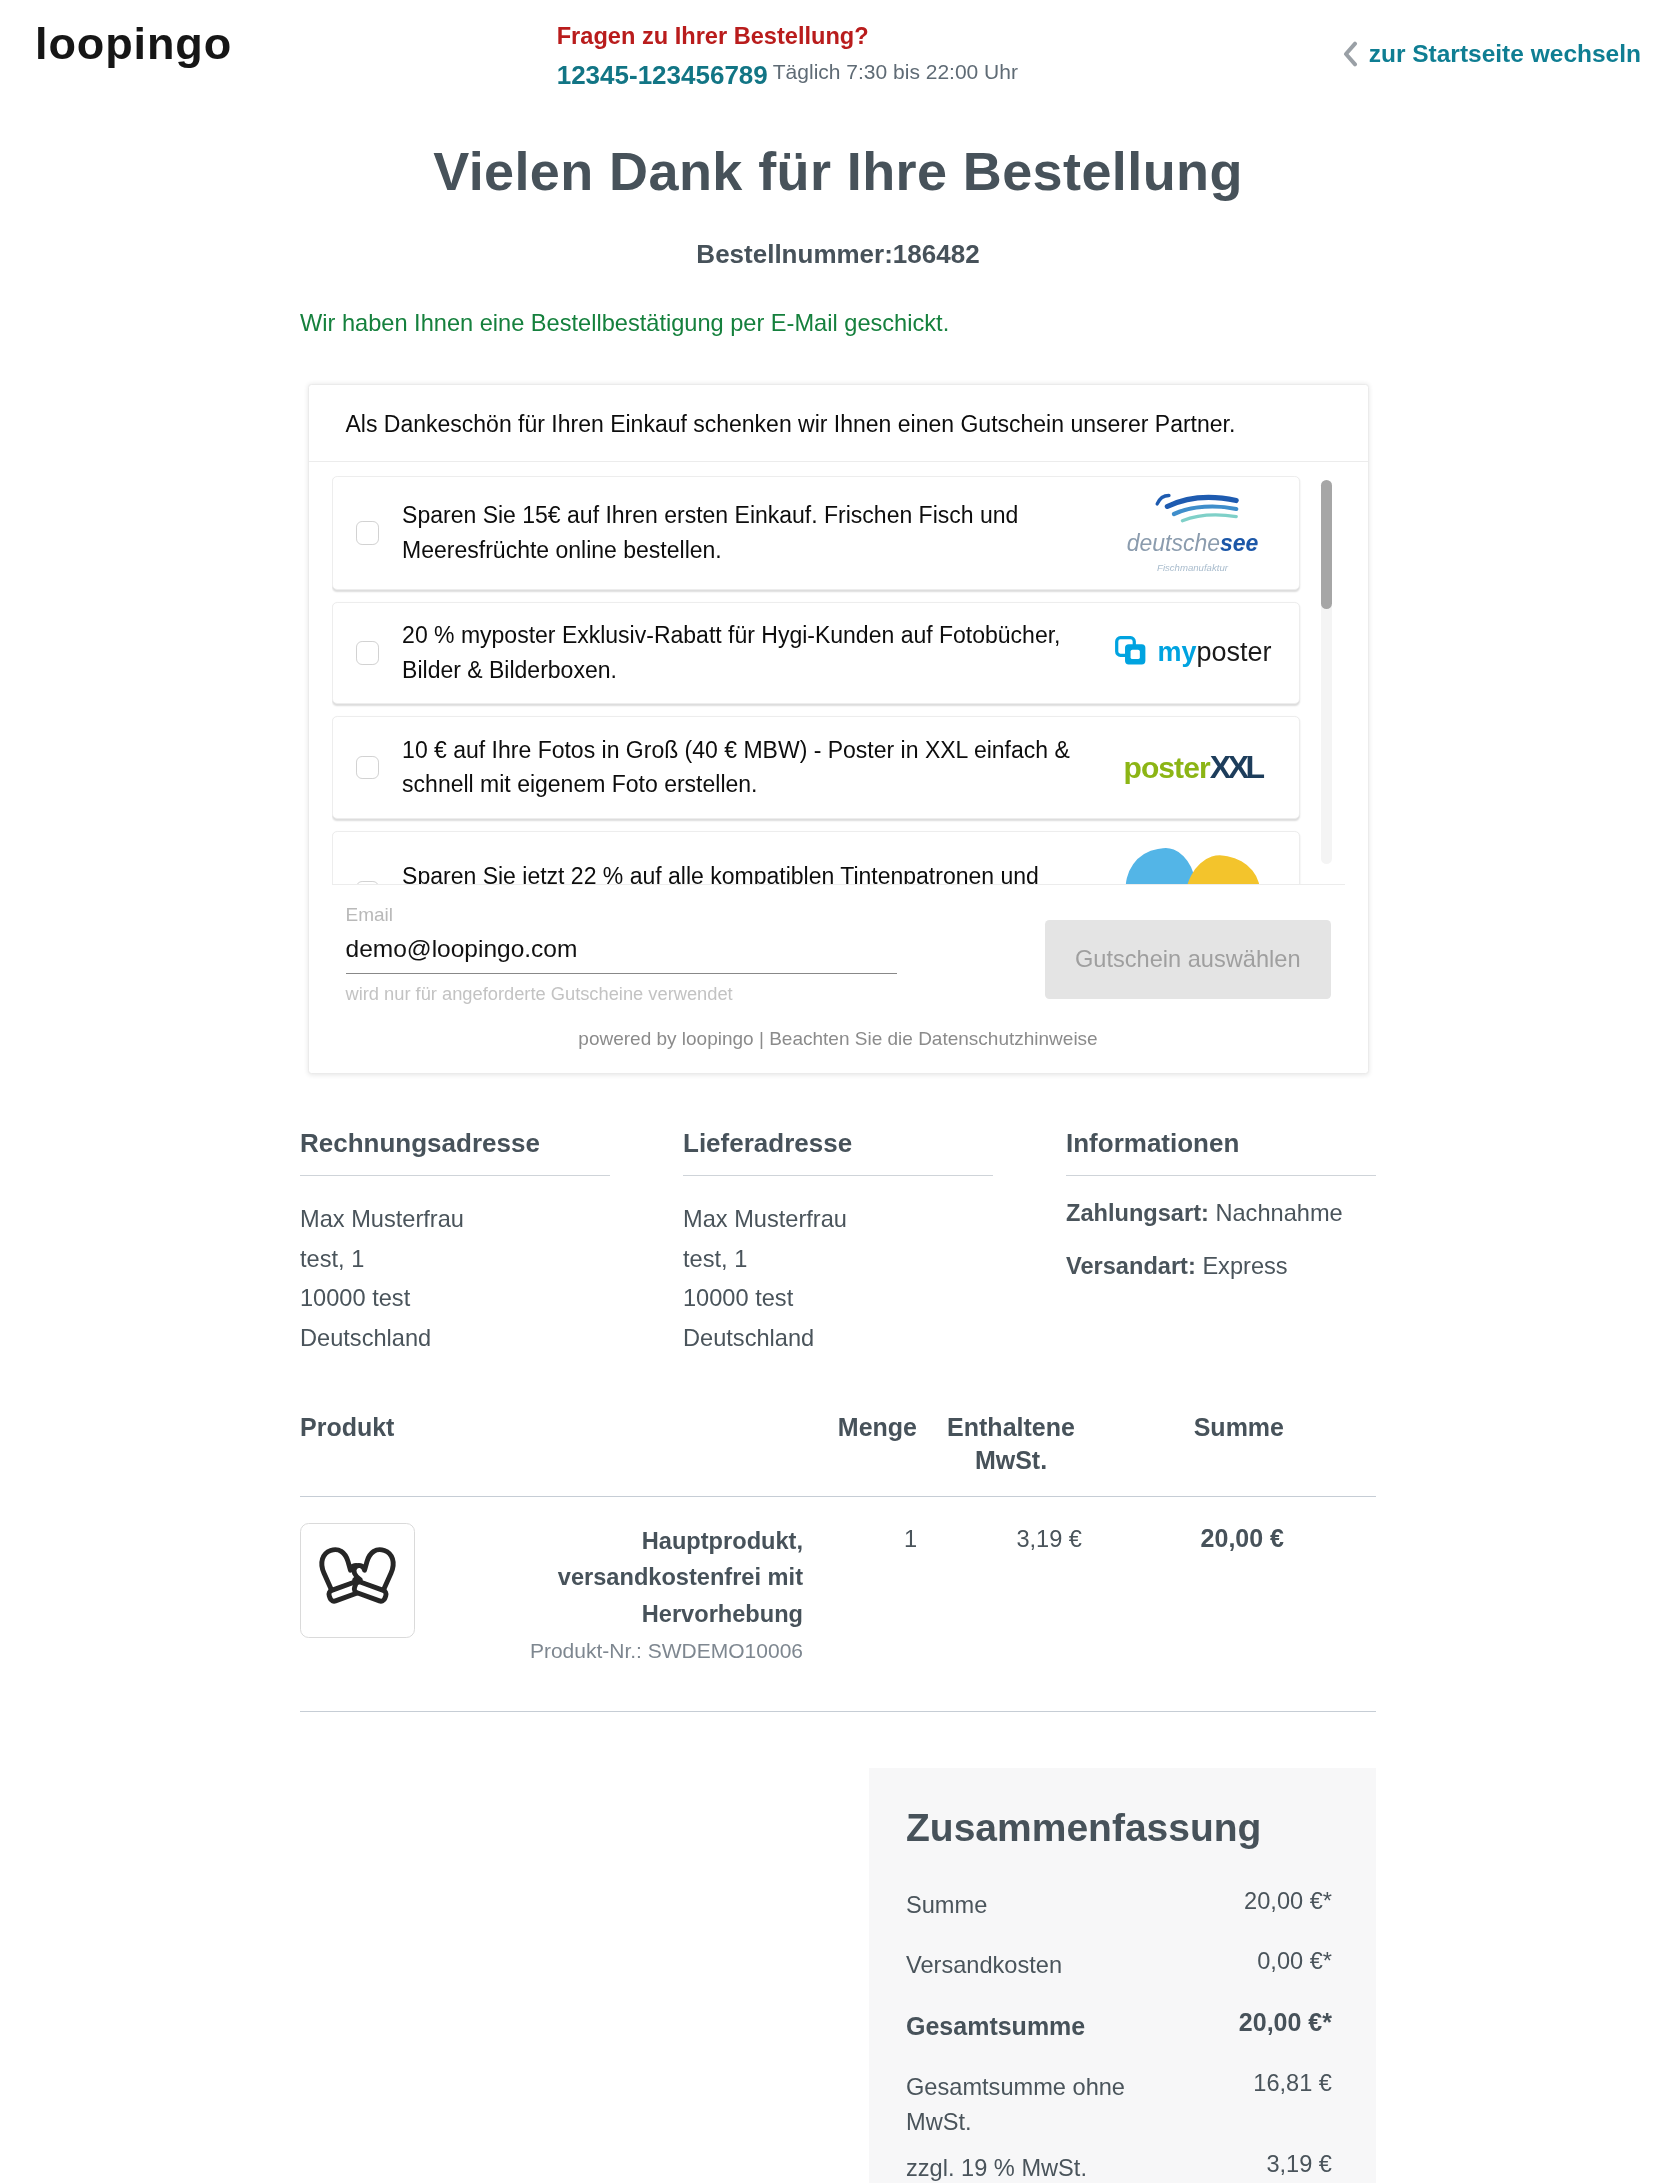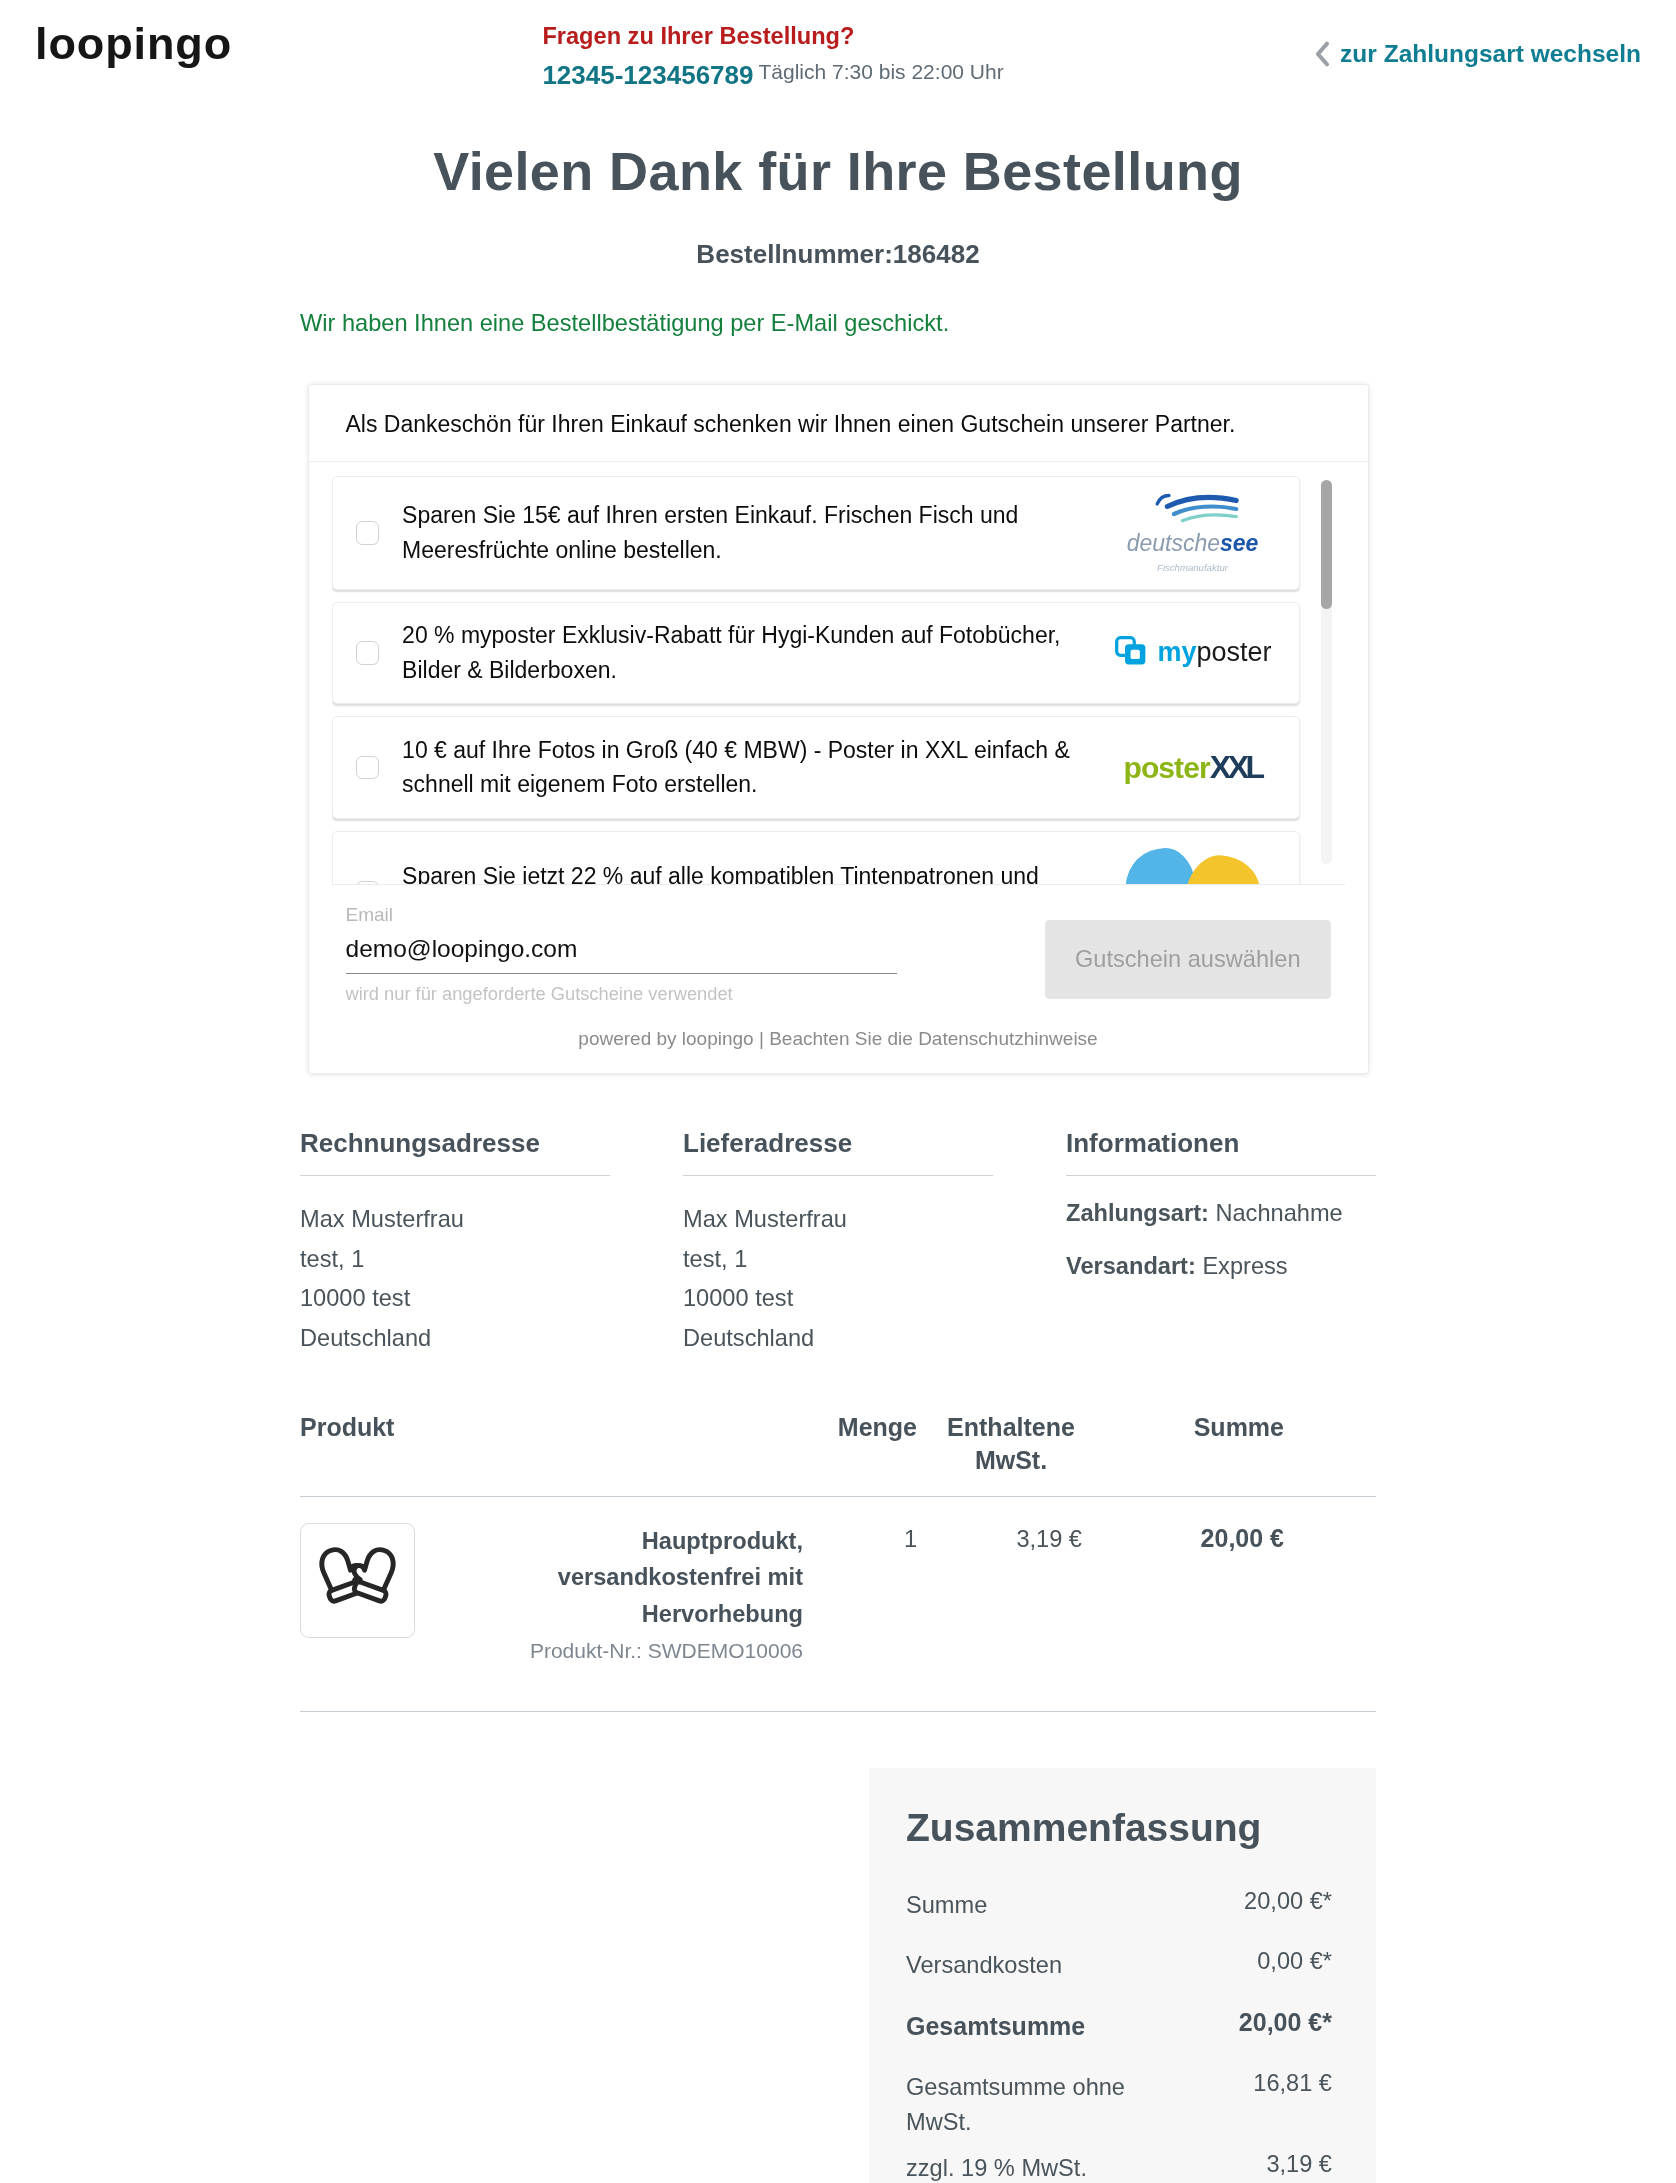--- a/index.html
+++ b/index.html
@@ -151,21 +151,21 @@
     <div class="header-question">Fragen zu Ihrer Bestellung?</div>
     <div class="header-phone-row">
       <span class="header-phone">12345-123456789</span>
       <span class="header-hours">Täglich 7:30 bis 22:00 Uhr</span>
     </div>
   </div>
   <div class="back-link">
     <svg width="15.7" height="26" viewBox="0 0 12 20">
       <polyline points="10,2 3,10 10,18" fill="none" stroke="#9aa0a6" stroke-width="3" stroke-linecap="round" stroke-linejoin="round"></polyline>
     </svg>
-    <span>zur Zahlungsart wechseln</span>
+    <span>zur Startseite wechseln</span>
   </div>
 </header>
 
 <main class="container">
 
   <h1 class="thanks-title">Vielen Dank für Ihre Bestellung</h1>
   <div class="order-number">Bestellnummer:186482</div>
   <div class="email-notice">Wir haben Ihnen eine Bestellbestätigung per E-Mail geschickt.</div>
 
   <section class="voucher-widget">

